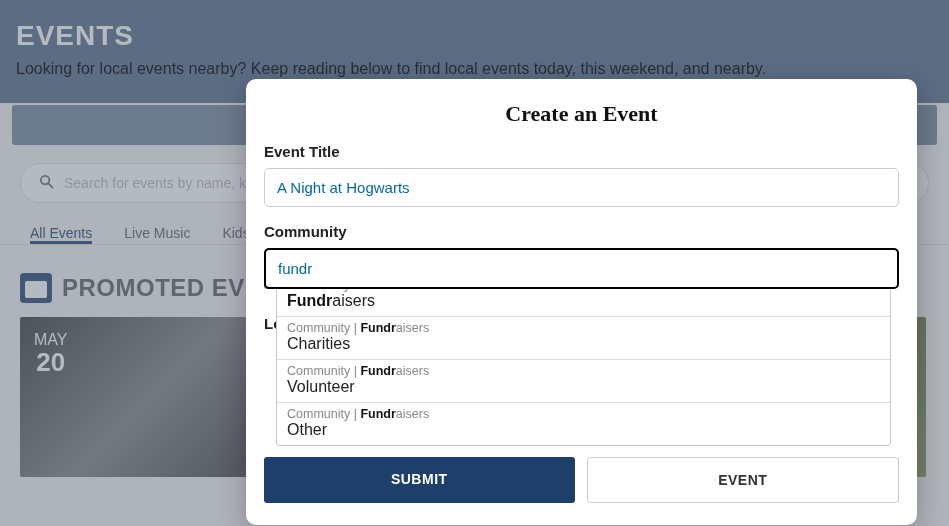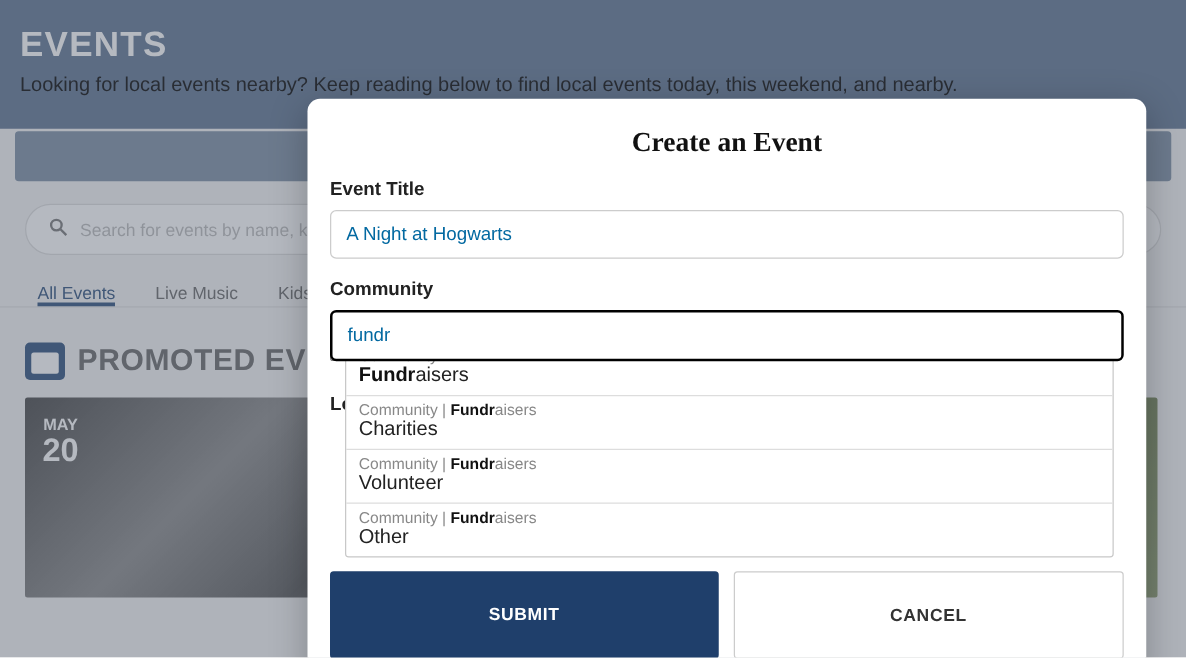--- a/index.html
+++ b/index.html
@@ -119,21 +119,21 @@
     filter: grayscale(1);
   }
   .event-card.card2 { background: linear-gradient(135deg,#4a3020,#7a5030,#3a2818); }
   .event-card.card3 { background: linear-gradient(160deg,#6a7a4a,#8a9a6a); width: 130px; }
   .date-badge {
     position: absolute;
     top: 14px; left: 14px;
     color: #fff;
     text-align: center;
   }
-  .date-badge .month { font-size: 13px; font-weight: 700; }
+  .date-badge .month { font-size: 16px; font-weight: 400; }
   .date-badge .day { font-size: 26px; font-weight: 700; line-height: 1; }
 
   
   .overlay {
     position: absolute;
     inset: 0;
     background: rgba(90,100,115,0.45);
   }
 
   
@@ -216,21 +216,21 @@
     z-index: 0;
   }
 
   .modal-buttons {
     display: flex;
     gap: 12px;
     margin-top: 168px;
   }
   .btn {
     flex: 1;
-    padding: 26px;
+    padding: 14px;
     text-align: center;
     font-weight: 700;
     font-size: 14px;
     letter-spacing: 0.5px;
     border-radius: 3px;
     cursor: pointer;
   }
   .btn-primary { background: #1f3f6b; color: #fff; }
   .btn-secondary { background: #fff; color: #333; border: 1px solid #ccc; }
 </style>
@@ -312,15 +312,15 @@
       </div>
       <div class="dropdown-item">
         <div class="breadcrumb"><span>Community | </span><strong>Fundr</strong><span>aisers</span></div>
         <div class="main">Other</div>
       </div>
     </div>
   </div>
 
   <div class="modal-buttons">
     <div class="btn btn-primary">SUBMIT</div>
-    <div class="btn btn-secondary">CANCEL</div>
+    <div class="btn btn-secondary">EVENT</div>
   </div>
 </div>
 
 </body></html>

